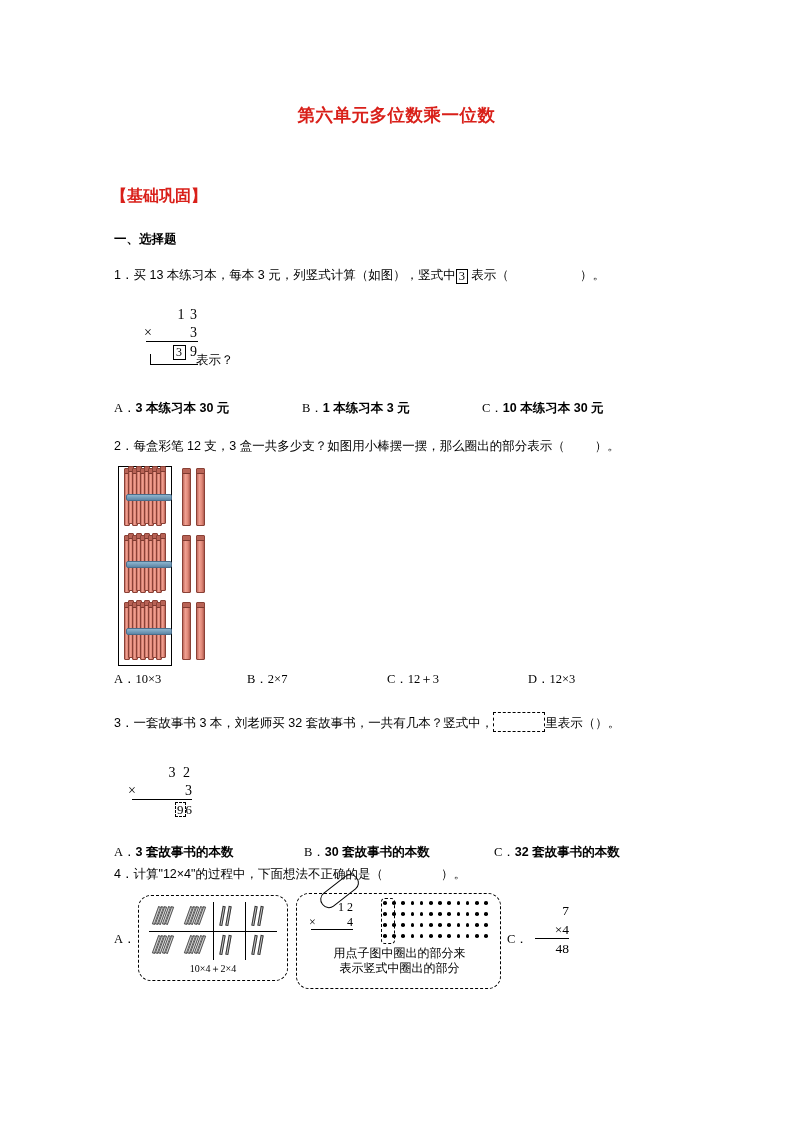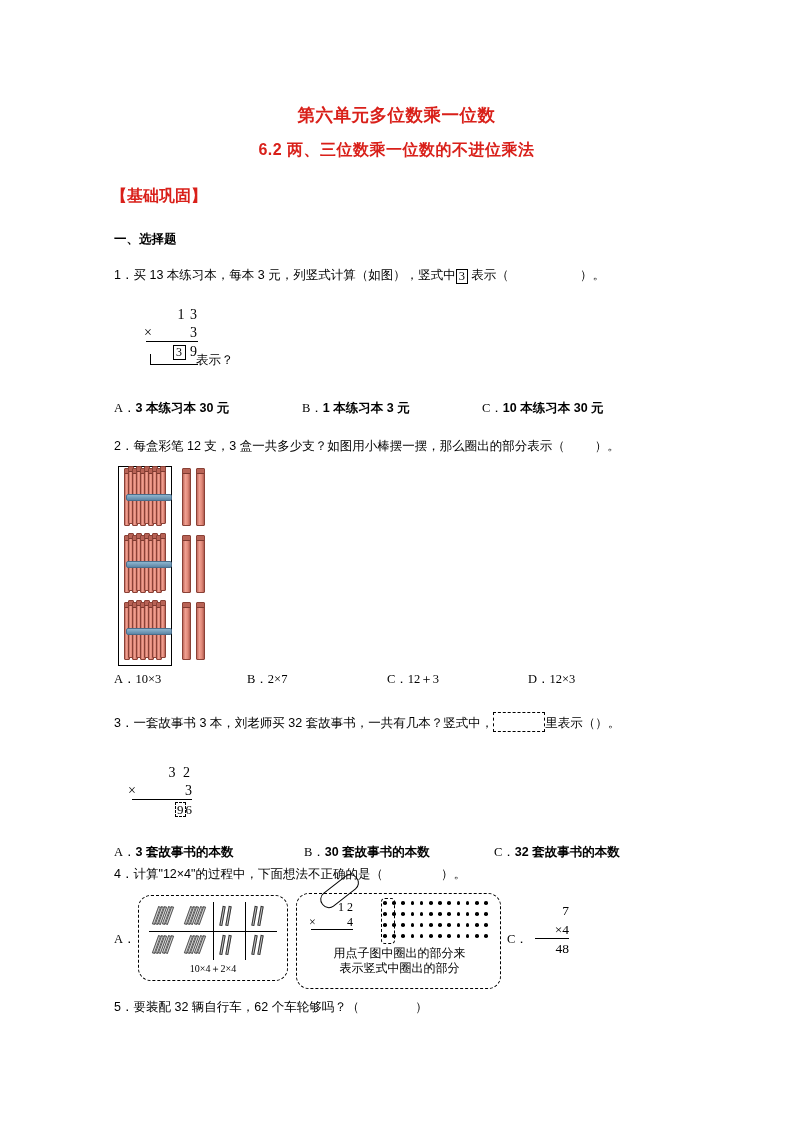--- a/index.html
+++ b/index.html
@@ -176,21 +176,20 @@
   .c-vcalc { position: absolute; left: 421px; top: 8px; font-size: 13.5px; font-family: "Liberation Serif", serif; }
   .c-vcalc .row { text-align: right; width: 34px; height: 19px; line-height: 19px; }
   .c-vcalc .r2 { border-bottom: 1.3px solid #000; }
 </style>
 </head>
 <body>
 
 <div class="page">
 
   <h1 class="title-1">第六单元多位数乘一位数</h1>
-  <h2 class="title-2">6.2 两、三位数乘一位数的不进位乘法</h2>
   <div class="section-head">【基础巩固】</div>
   <div class="subsection">一、选择题</div>
 
   <div class="q" style="top:265px;">
     <span class="cn">1．买 13 本练习本，每本 3 元，列竖式计算（如图），竖式中</span><span class="boxdigit">3</span>
     <span class="cn">表示（</span>
     <span style="display:inline-block;width:68px;"></span><span class="cn">）。</span>
   </div>
 
   <div class="vcalc1">
@@ -524,17 +523,14 @@
     </div>
 
     <div class="lblC"><span>C</span>．</div>
     <div class="c-vcalc">
       <div class="row">7</div>
       <div class="row r2">×4</div>
       <div class="row">48</div>
     </div>
   </div>
 
-  <div class="q" style="top:997px;">
-    <span class="cn">5．要装配 32 辆自行车，62 个车轮够吗？（</span><span style="display:inline-block;width:56px;"></span><span class="cn">）</span>
-  </div>
 
 </div>
 
 </body></html>

